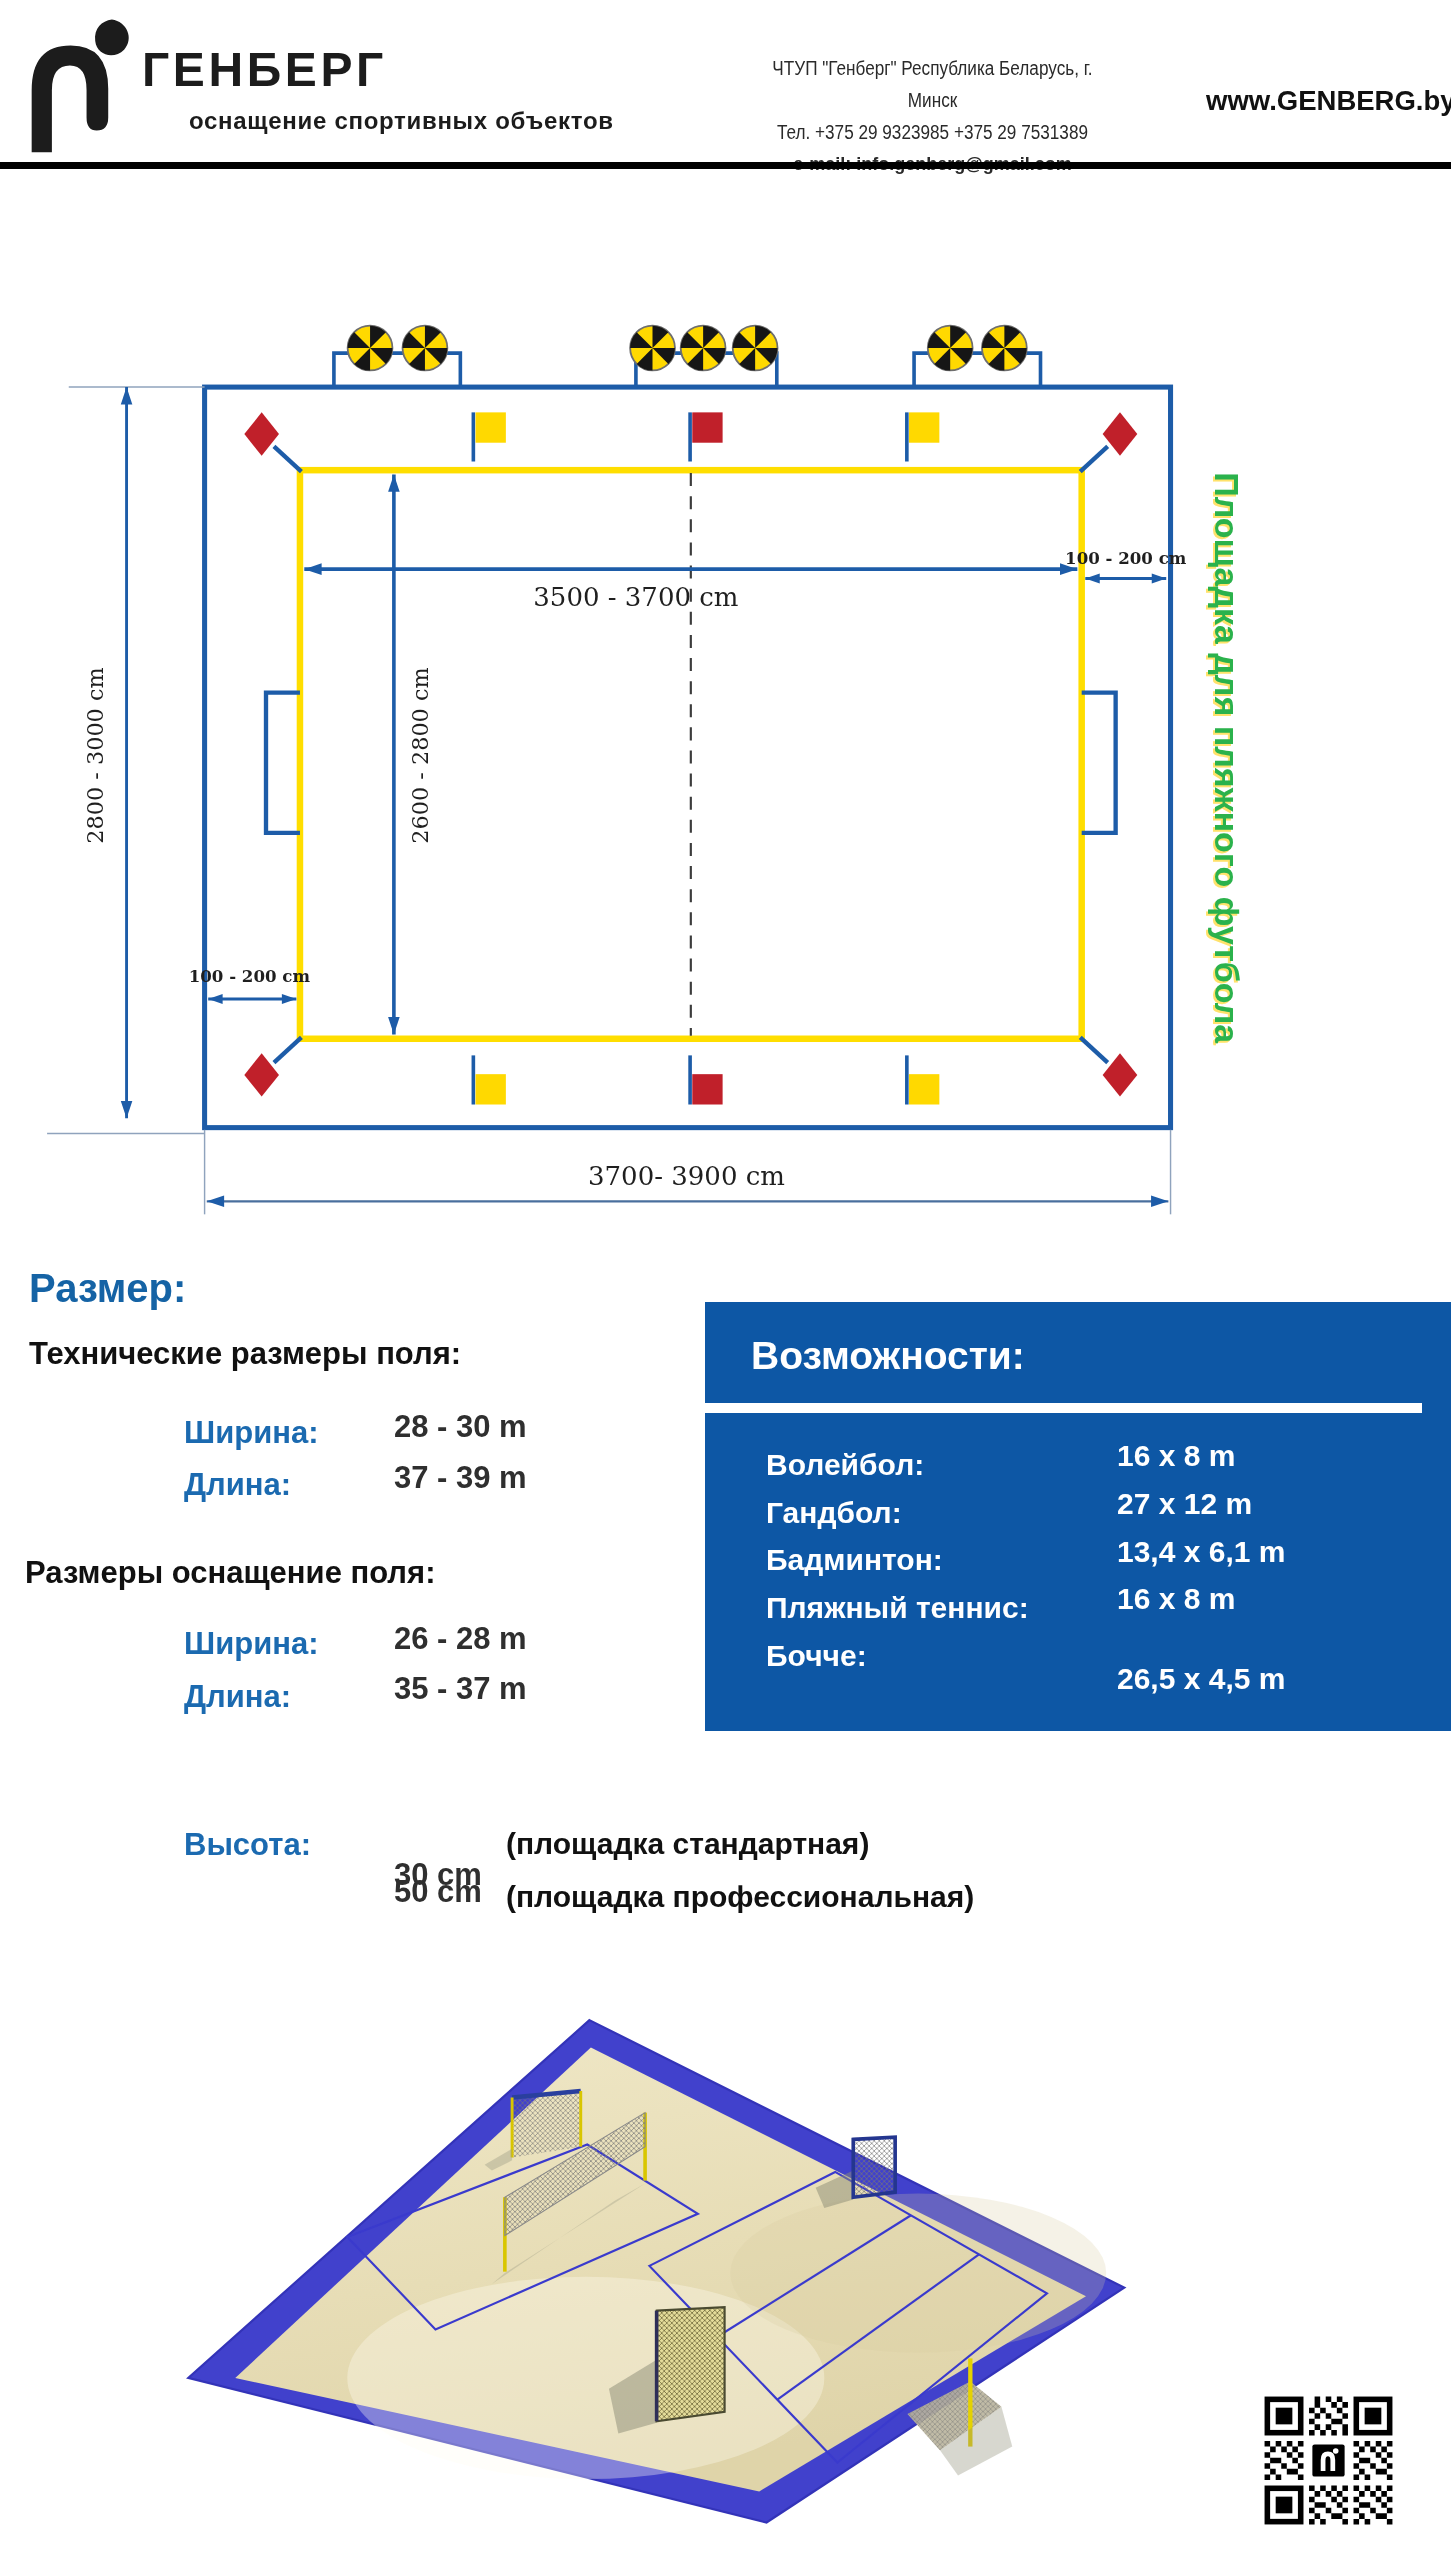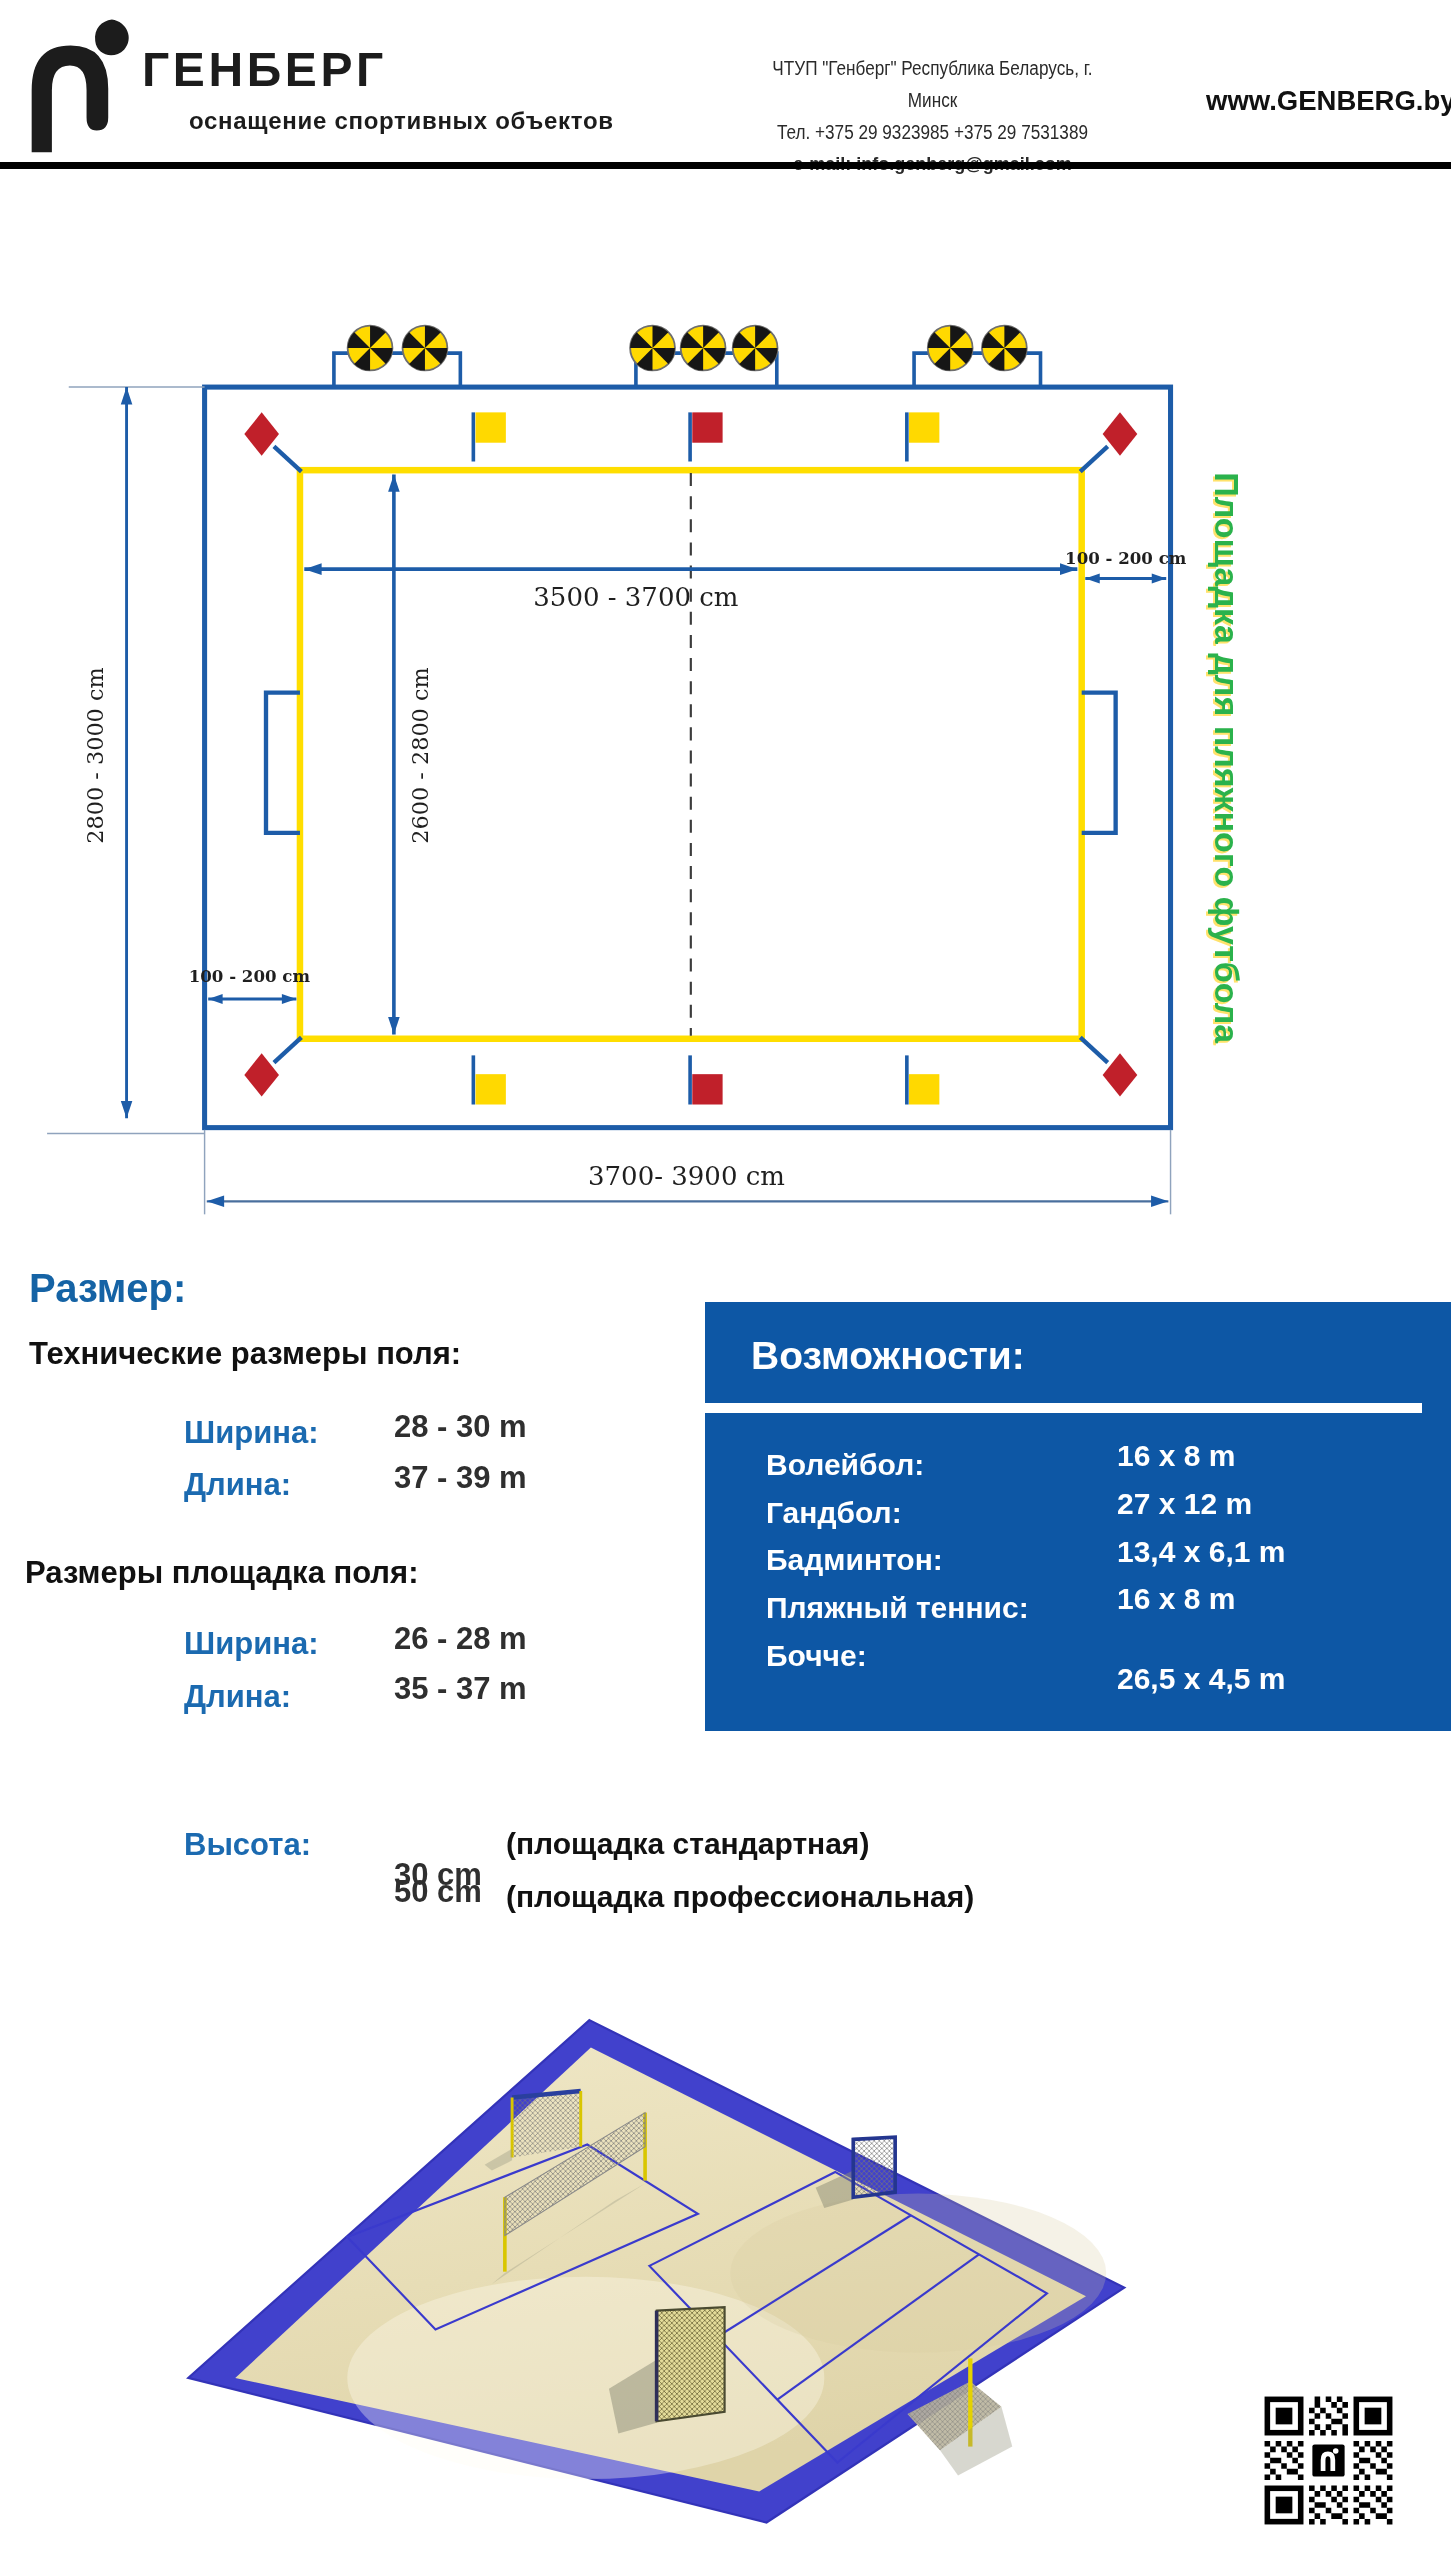--- a/index.html
+++ b/index.html
@@ -180,21 +180,21 @@
   </svg>
 
   <div class="abs h-blue sec-heading" style="left:29px;top:1266px;">Размер:</div>
 
   <div class="abs sub-heading" style="left:29px;top:1336px;">Технические размеры поля:</div>
   <div class="abs row-label" style="left:184px;top:1415px;">Ширина:</div>
   <div class="abs row-value" style="left:394px;top:1409px;">28 - 30 m</div>
   <div class="abs row-label" style="left:184px;top:1467px;">Длина:</div>
   <div class="abs row-value" style="left:394px;top:1460px;">37 - 39 m</div>
 
-  <div class="abs sub-heading" style="left:25px;top:1555px;">Размеры площадка поля:</div>
+  <div class="abs sub-heading" style="left:25px;top:1555px;">Размеры оснащение поля:</div>
   <div class="abs row-label" style="left:184px;top:1626px;">Ширина:</div>
   <div class="abs row-value" style="left:394px;top:1621px;">26 - 28 m</div>
   <div class="abs row-label" style="left:184px;top:1679px;">Длина:</div>
   <div class="abs row-value" style="left:394px;top:1671px;">35 - 37 m</div>
 
   <div class="abs poss-box">
     <div class="poss-title">Возможности:</div>
     <div class="poss-gap"></div>
     <div class="poss-label" style="top:146px;">Волейбол:</div>
     <div class="poss-value" style="top:137px;">16 x 8 m</div>

